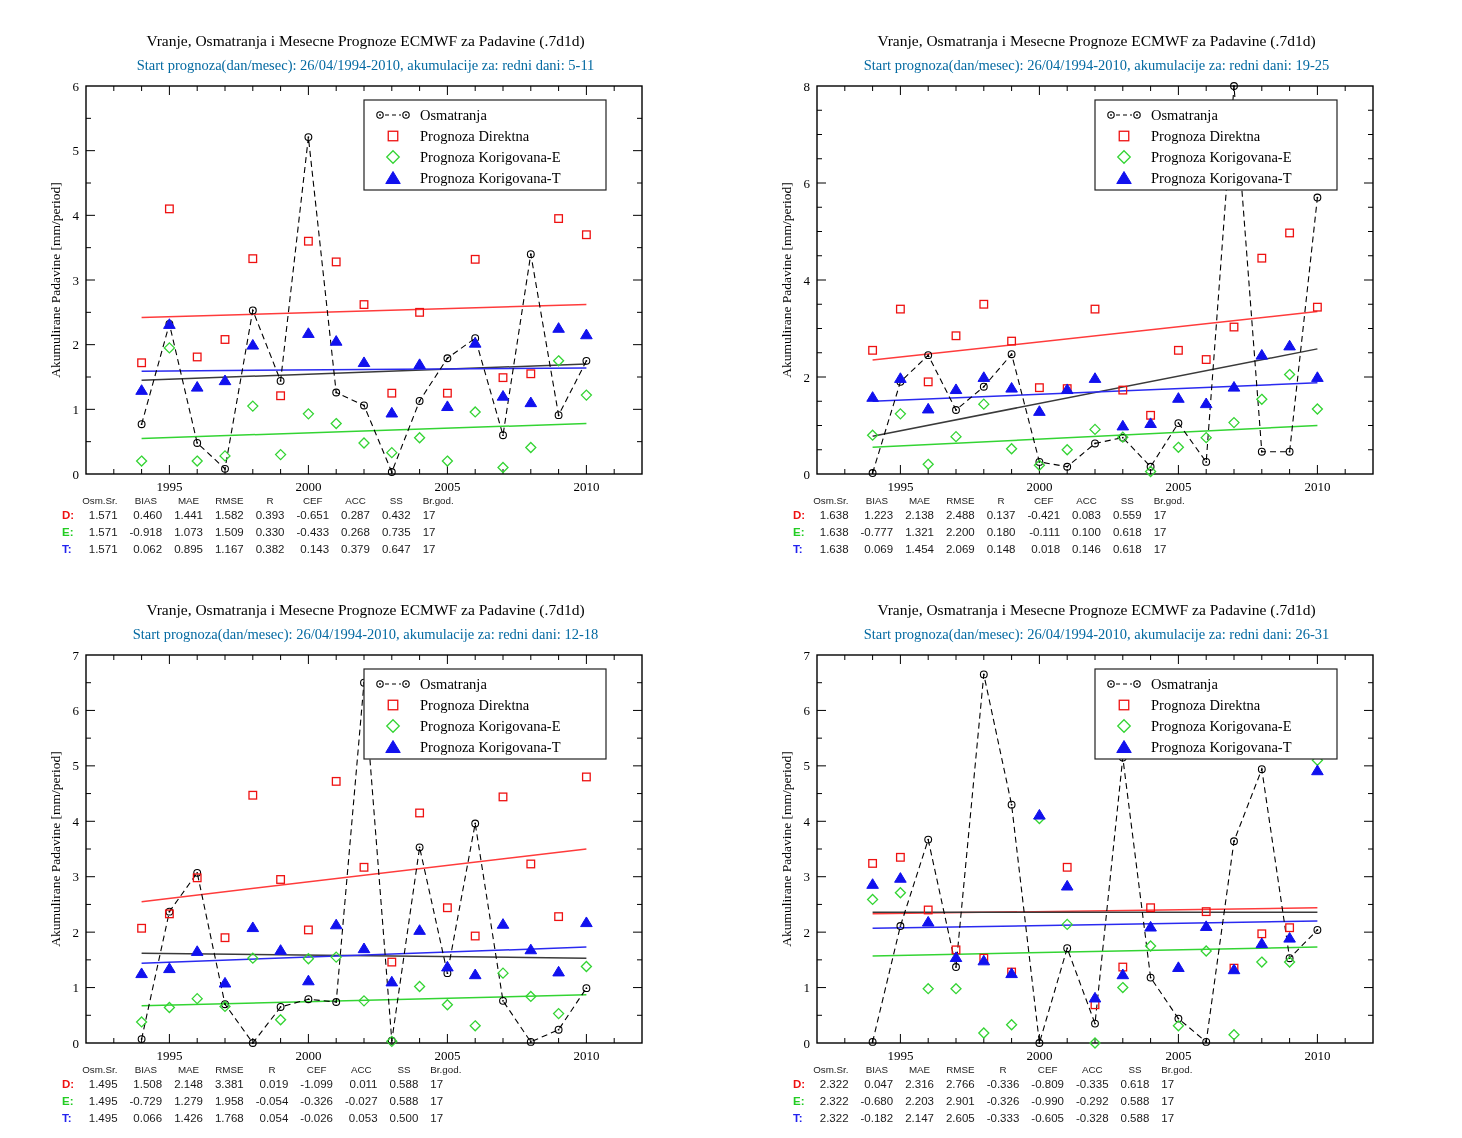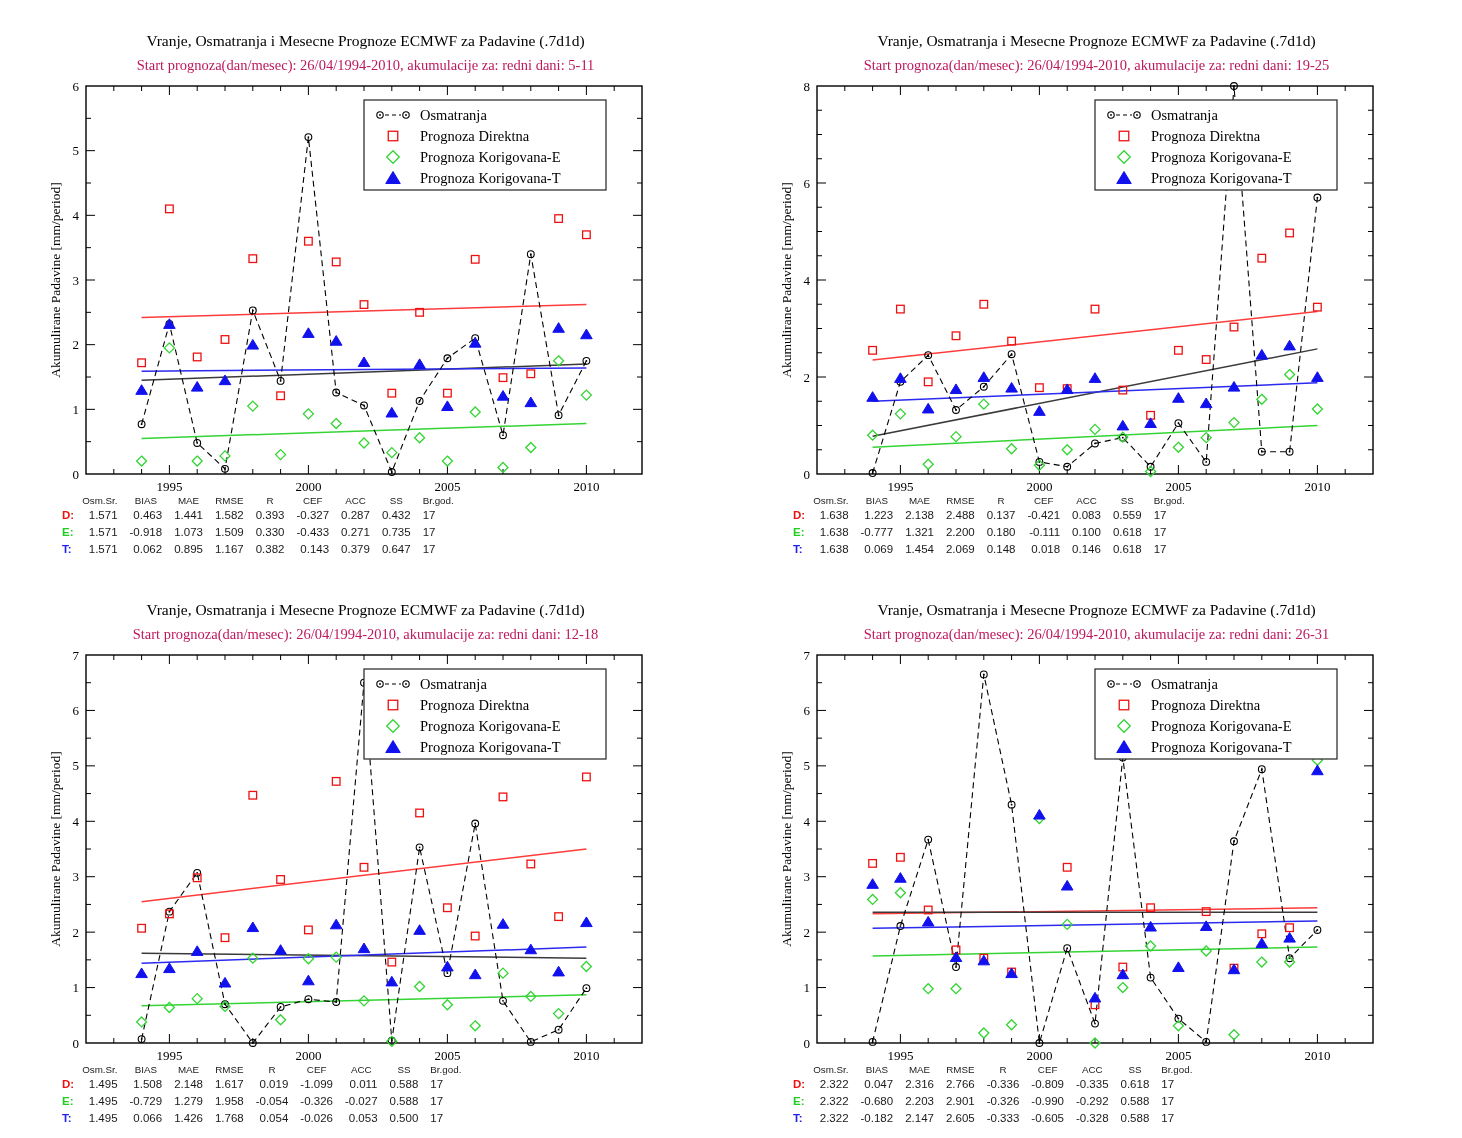--- a/index.html
+++ b/index.html
@@ -4,21 +4,21 @@
 <style>
   html,body{margin:0;padding:0;background:#ffffff;}
   body{width:1462px;height:1138px;overflow:hidden;
        font-family:"Liberation Serif","DejaVu Serif",serif;}
   .grid{display:grid;grid-template-columns:731px 731px;grid-template-rows:569px 569px;
         width:1297px;height:1138px;}
   .panel{position:relative;width:731px;height:569px;}
   .chart-title{position:absolute;top:32px;left:0;width:731px;text-align:center;
         font-size:15.5px;color:#000;}
   .chart-subtitle{position:absolute;top:57px;left:0;width:731px;text-align:center;
-        font-size:14.5px;color:#be185d;}
+        font-size:14.5px;color:#0369a1;}
   svg.chart{position:absolute;top:78px;left:48px;}
   .stats{position:absolute;top:495px;left:56px;
          font-family:"Liberation Sans","DejaVu Sans",sans-serif;font-size:11.5px;
          border-collapse:collapse;color:#1a1a1a;}
   .stats th{font-size:9.8px;font-weight:normal;text-align:center;padding:0 6px 1px 6px;color:#222;}
   .stats td{text-align:right;padding:0 6px;line-height:17px;white-space:nowrap;}
   .stats td.rowlab{text-align:left;font-weight:bold;padding-right:2px;}
   .stats td.last{text-align:left;}
 </style>
 </head>
@@ -231,38 +231,38 @@
             <th>CEF</th>
             <th>ACC</th>
             <th>SS</th>
             <th>Br.god.</th>
           </tr>
         </thead>
         <tbody>
           <tr>
             <td class="rowlab" style="color: rgb(238, 17, 17);">D:</td>
             <td>1.571</td>
-            <td>0.463</td>
+            <td>0.460</td>
             <td>1.441</td>
             <td>1.582</td>
             <td>0.393</td>
-            <td>-0.327</td>
+            <td>-0.651</td>
             <td>0.287</td>
             <td>0.432</td>
             <td class="last">17</td>
           </tr>
           <tr>
             <td class="rowlab" style="color: rgb(34, 204, 34);">E:</td>
             <td>1.571</td>
             <td>-0.918</td>
             <td>1.073</td>
             <td>1.509</td>
             <td>0.330</td>
             <td>-0.433</td>
-            <td>0.271</td>
+            <td>0.268</td>
             <td>0.735</td>
             <td class="last">17</td>
           </tr>
           <tr>
             <td class="rowlab" style="color: rgb(34, 34, 238);">T:</td>
             <td>1.571</td>
             <td>0.062</td>
             <td>0.895</td>
             <td>1.167</td>
             <td>0.382</td>
@@ -744,21 +744,21 @@
             <th>SS</th>
             <th>Br.god.</th>
           </tr>
         </thead>
         <tbody>
           <tr>
             <td class="rowlab" style="color: rgb(238, 17, 17);">D:</td>
             <td>1.495</td>
             <td>1.508</td>
             <td>2.148</td>
-            <td>1.617</td>
+            <td>3.381</td>
             <td>0.019</td>
             <td>-1.099</td>
             <td>0.011</td>
             <td>0.588</td>
             <td class="last">17</td>
           </tr>
           <tr>
             <td class="rowlab" style="color: rgb(34, 204, 34);">E:</td>
             <td>1.495</td>
             <td>-0.729</td>

